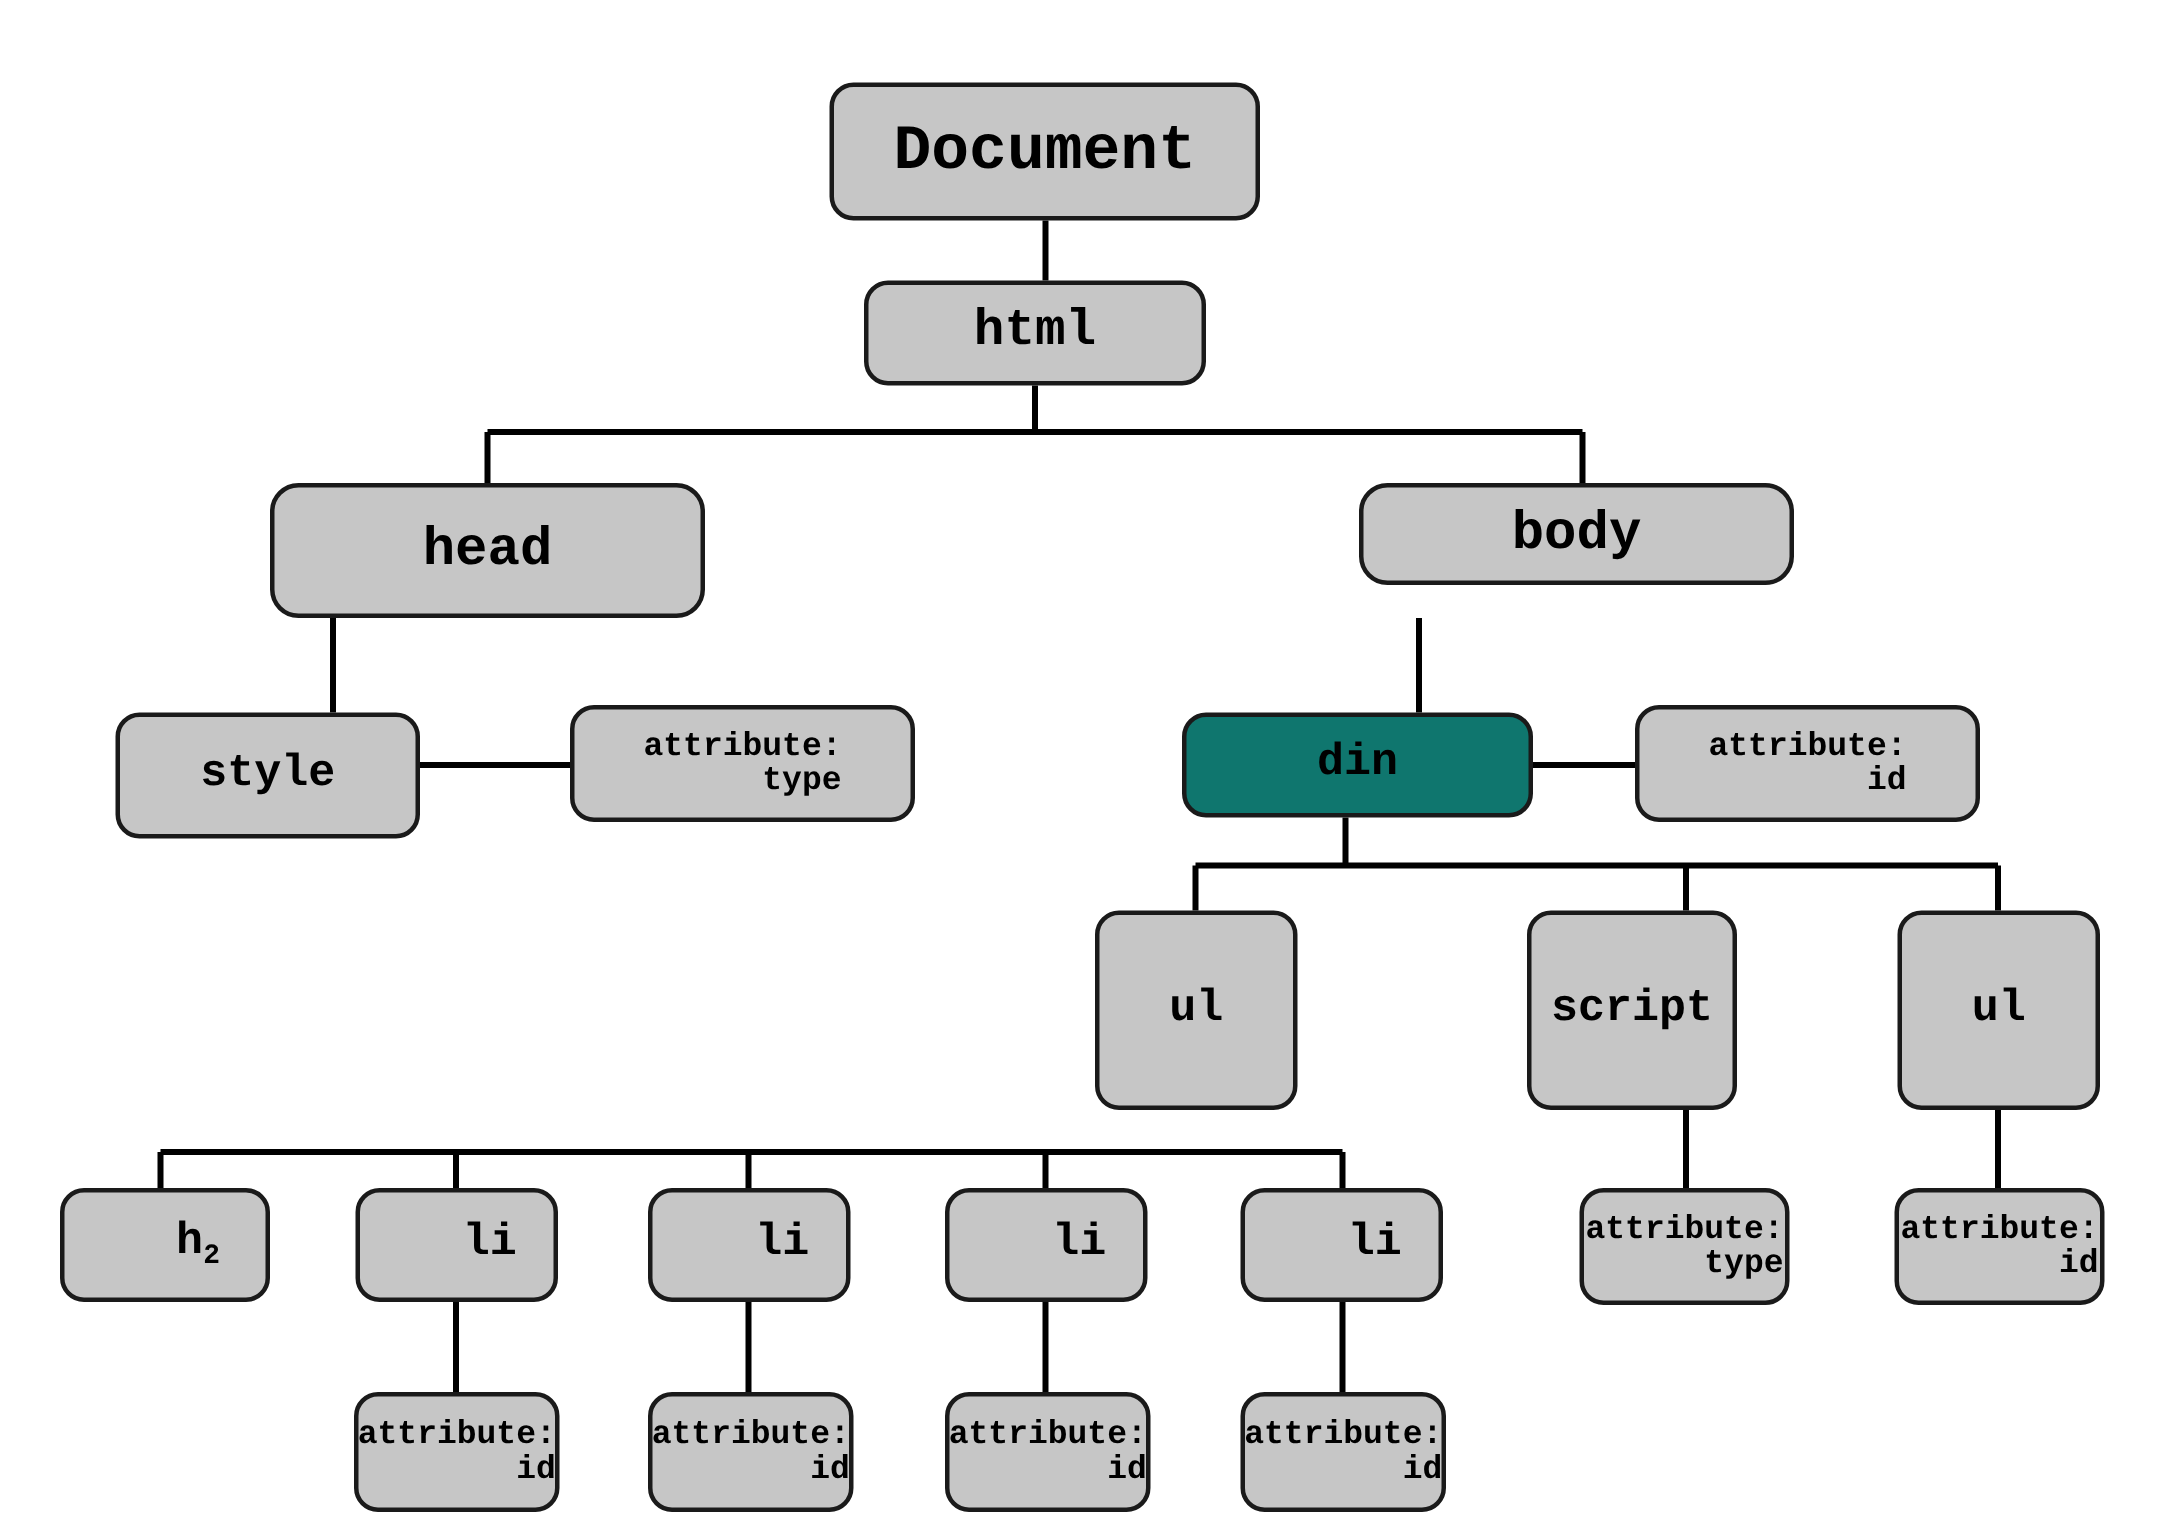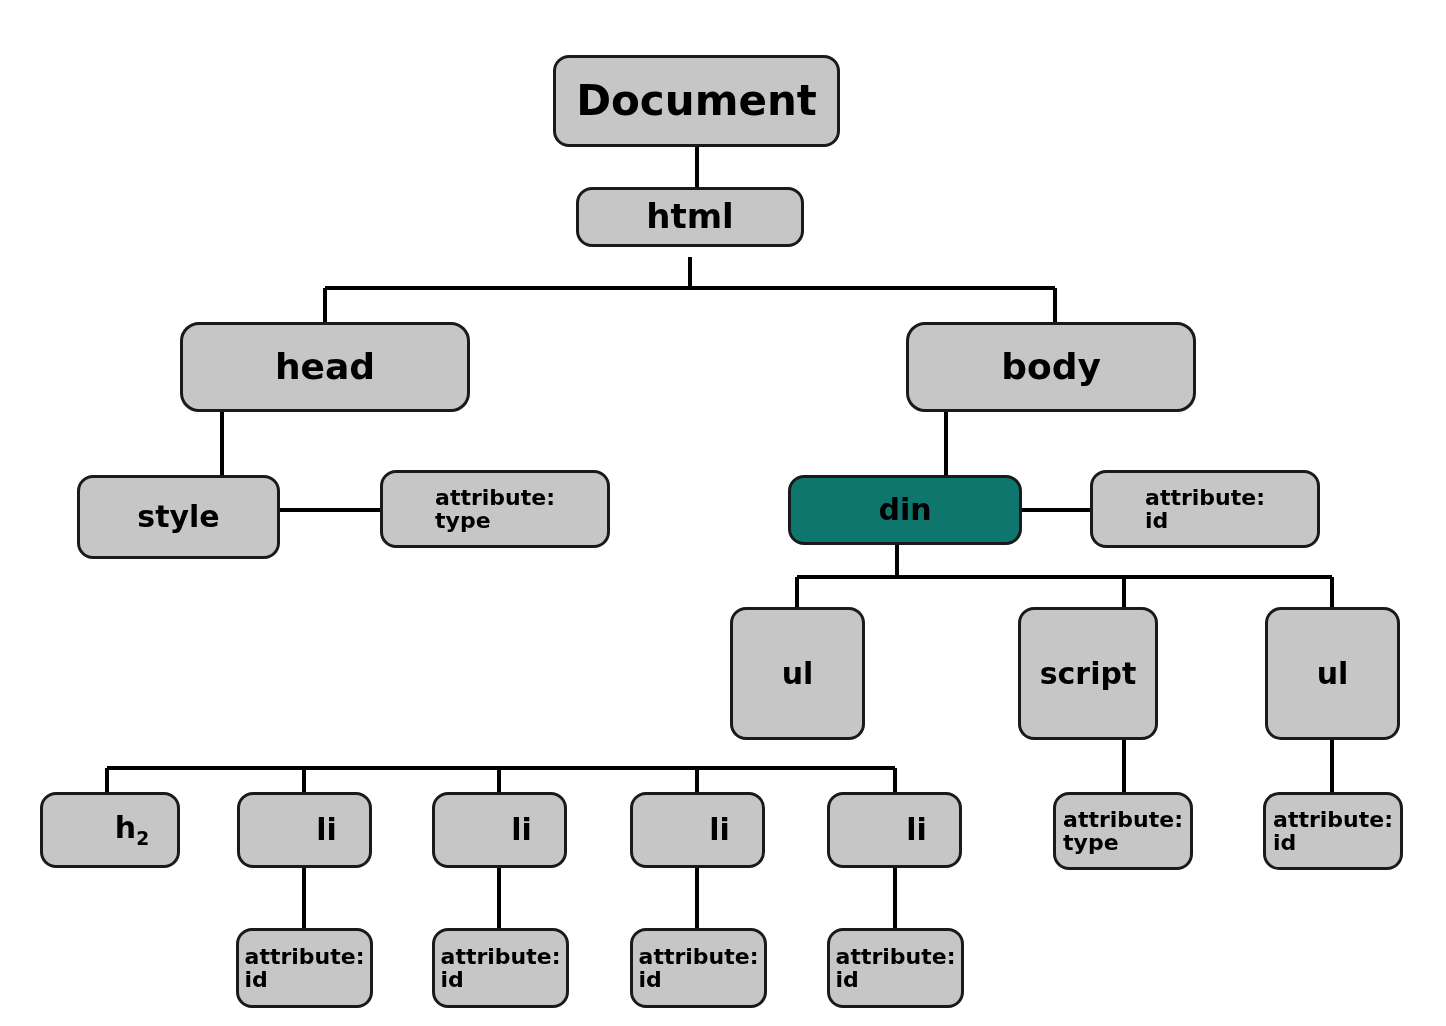--- a/index.html
+++ b/index.html
@@ -25,25 +25,26 @@
   }
   .node {
     position: absolute;
     box-sizing: border-box;
     background: #c6c6c6;
     border: 3px solid #1a1a1a;
     border-radius: 16px;
     display: flex;
     align-items: center;
     justify-content: center;
-    text-align: left;
+    text-align: right;
     color: #000000;
     font-weight: bold;
     line-height: 1.05;
     z-index: 2;
+    font-family: Liberation Mono, monospace;
   }
   .node .label {
     display: block;
     white-space: pre-line;
     padding: 0 6px;
   }
   .sz-root   { font-size: 42px; }
   .sz-lvl1   { font-size: 34px; }
   .sz-lvl2   { font-size: 36px; border-radius: 19px; }
   .sz-mid    { font-size: 30px; }
@@ -76,27 +77,27 @@
         <path d="M 499 868 L 499 928" stroke="#000000"></path>
         <path d="M 697 868 L 697 928" stroke="#000000"></path>
         <path d="M 895 868 L 895 928" stroke="#000000"></path>
       </g>
   </svg>
 
   <div id="nodes">
       <div class="node sz-root" style="left: 553px; top: 55px; width: 287px; height: 92px; background: rgb(198, 198, 198); border-color: rgb(26, 26, 26);">
         <span class="label">Document</span>
       </div>
-      <div class="node sz-lvl1" style="left: 576px; top: 187px; width: 228px; height: 60px; background: rgb(198, 198, 198); border-color: rgb(26, 26, 26);">
+      <div class="node sz-lvl1" style="left: 576px; top: 187px; width: 228px; height: 70px; background: rgb(198, 198, 198); border-color: rgb(26, 26, 26);">
         <span class="label">html</span>
       </div>
       <div class="node sz-lvl2" style="left: 180px; top: 322px; width: 290px; height: 90px; background: rgb(198, 198, 198); border-color: rgb(26, 26, 26);">
         <span class="label">head</span>
       </div>
-      <div class="node sz-lvl2" style="left: 906px; top: 322px; width: 290px; height: 90px; background: rgb(198, 198, 198); border-color: rgb(26, 26, 26);">
+      <div class="node sz-lvl2" style="left: 906px; top: 322px; width: 290px; height: 68px; background: rgb(198, 198, 198); border-color: rgb(26, 26, 26);">
         <span class="label">body</span>
       </div>
       <div class="node sz-mid" style="left: 77px; top: 475px; width: 203px; height: 84px; background: rgb(198, 198, 198); border-color: rgb(26, 26, 26);">
         <span class="label">style</span>
       </div>
       <div class="node sz-attr" style="left: 380px; top: 470px; width: 230px; height: 78px; background: rgb(198, 198, 198); border-color: rgb(26, 26, 26);">
         <span class="label">attribute:
 type</span>
       </div>
       <div class="node sz-mid" style="left: 788px; top: 475px; width: 234px; height: 70px; background: #0f766e; border-color: rgb(26, 26, 26);">

